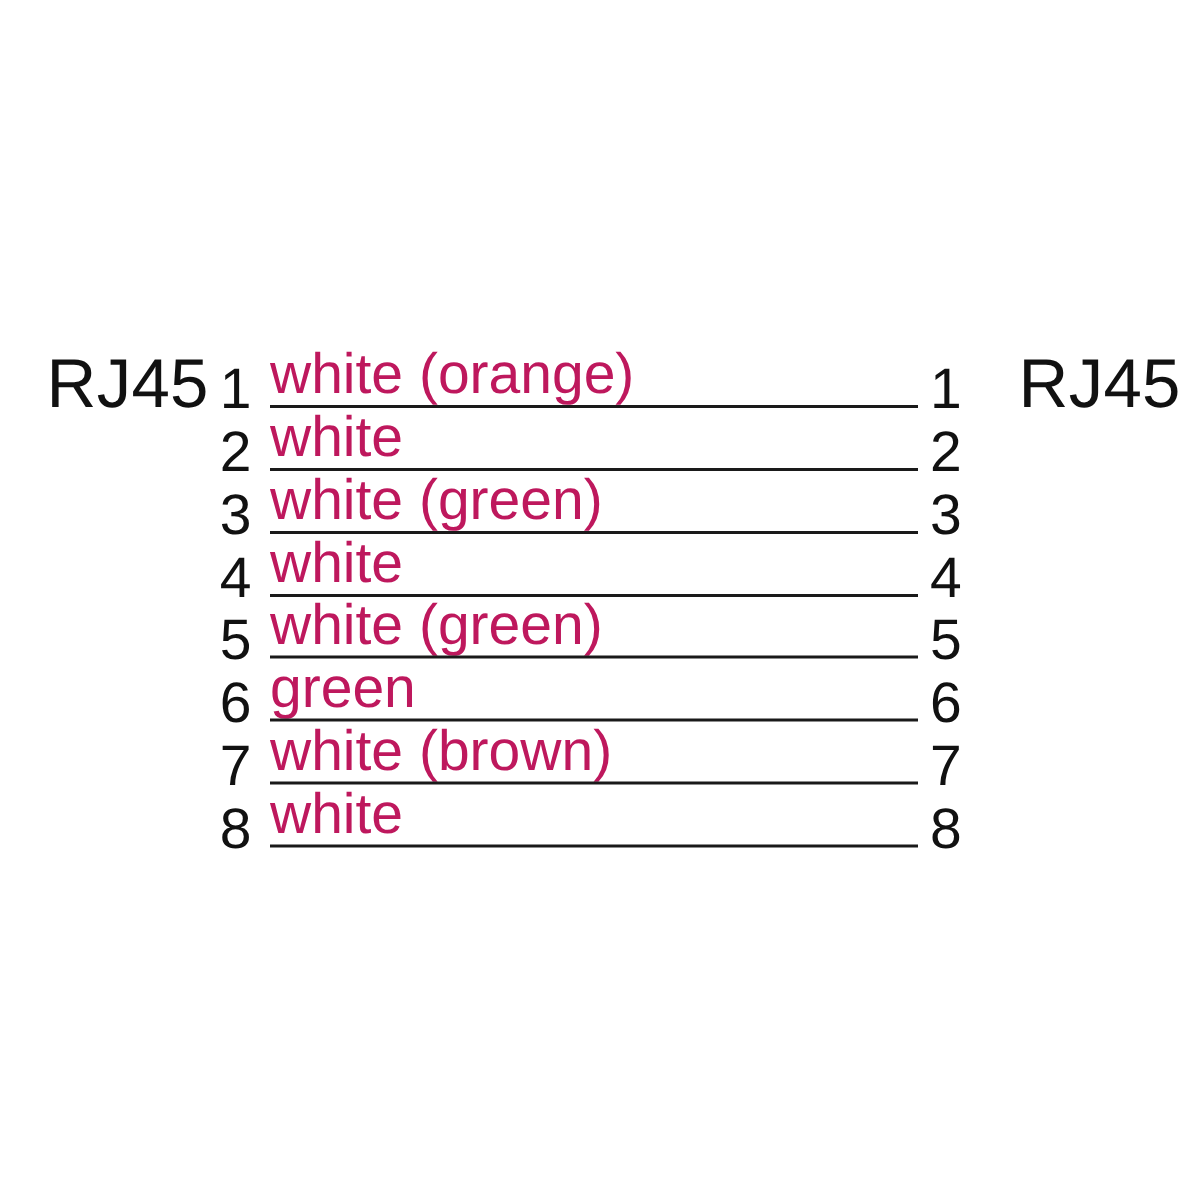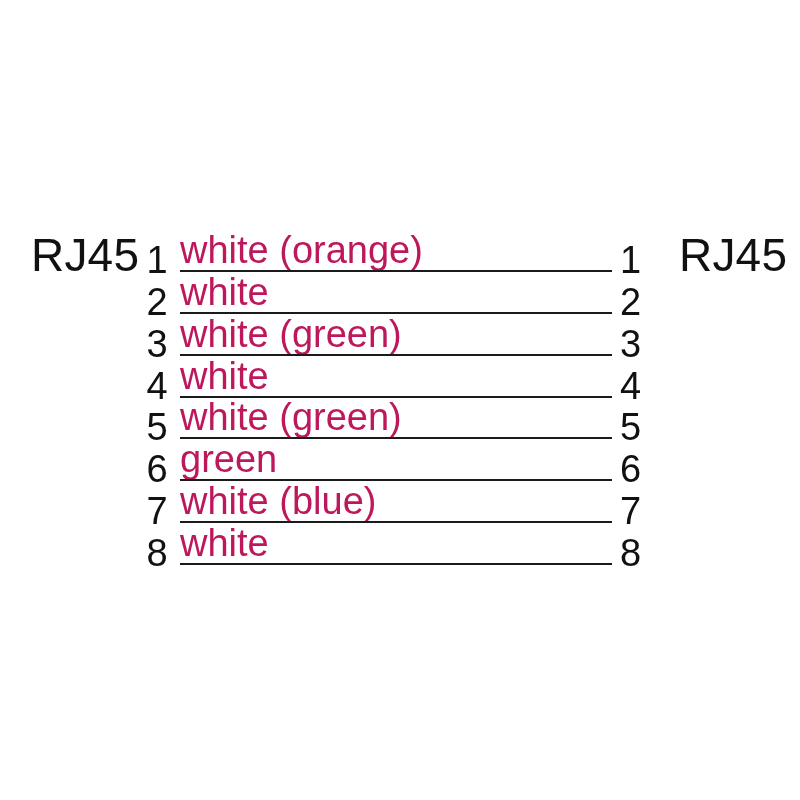--- a/index.html
+++ b/index.html
@@ -115,21 +115,21 @@
         <div class="pin pin-right">5</div>
         <div class="row-line" style="border-top-color: rgb(26, 26, 26);"></div>
       </div>
       <div class="row" style="top: 479.3px;">
         <div class="wire-label">green</div>
         <div class="pin pin-left">6</div>
         <div class="pin pin-right">6</div>
         <div class="row-line" style="border-top-color: rgb(26, 26, 26);"></div>
       </div>
       <div class="row" style="top: 521.16px;">
-        <div class="wire-label">white (blue)</div>
+        <div class="wire-label">white (brown)</div>
         <div class="pin pin-left">7</div>
         <div class="pin pin-right">7</div>
         <div class="row-line" style="border-top-color: rgb(26, 26, 26);"></div>
       </div>
       <div class="row" style="top: 563.02px;">
         <div class="wire-label">white</div>
         <div class="pin pin-left">8</div>
         <div class="pin pin-right">8</div>
         <div class="row-line" style="border-top-color: rgb(26, 26, 26);"></div>
       </div>

